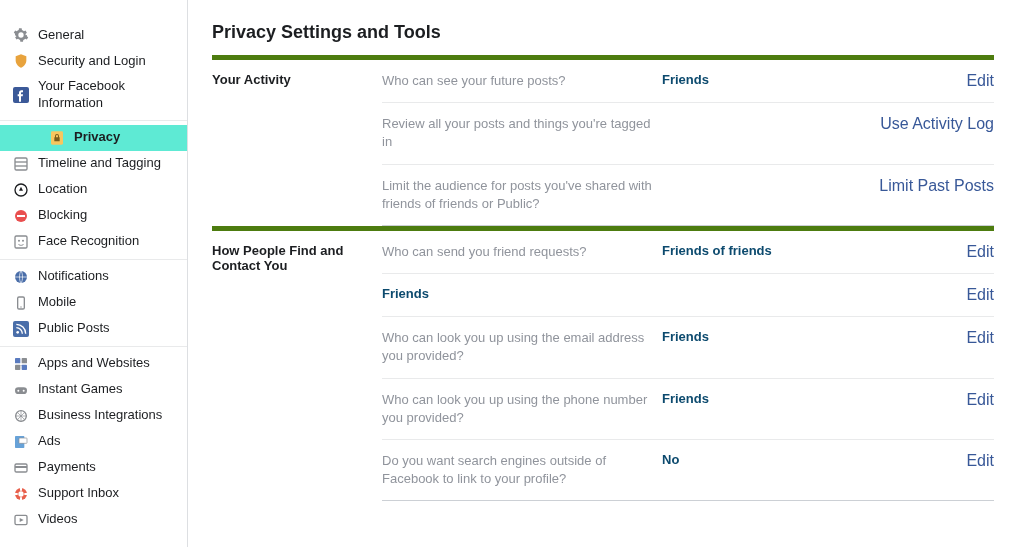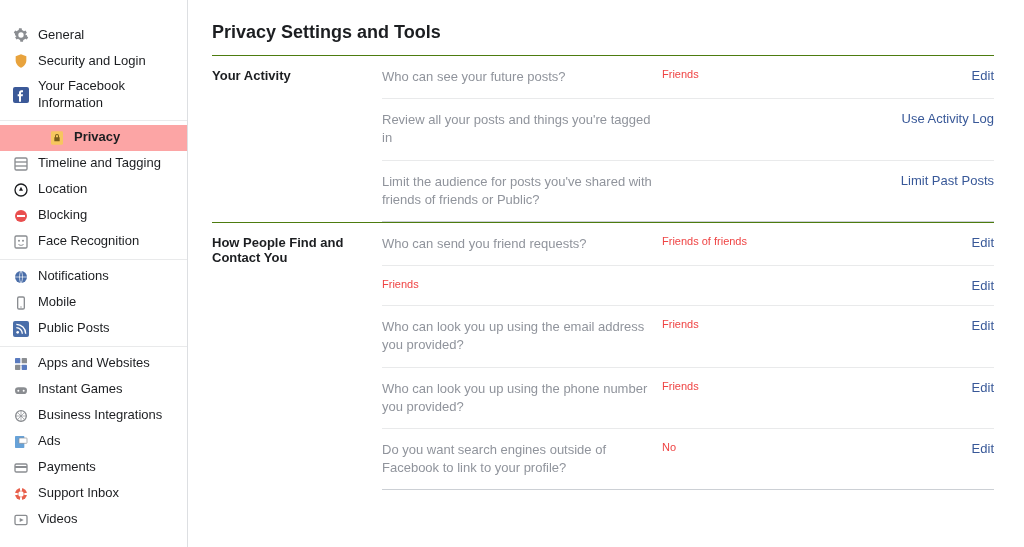--- a/index.html
+++ b/index.html
@@ -26,21 +26,21 @@
   .side-group:last-child { border-bottom: none; }
   .side-item {
     display: flex;
     align-items: center;
     padding: 4px 8px 4px 12px;
     cursor: pointer;
     color: #1c1e21;
     line-height: 1.3;
   }
   .side-item.active {
-    background: #fca5a5;
+    background: #5eead4;
     font-weight: bold;
     padding-left: 48px;
   }
   .side-icon {
     width: 18px;
     height: 18px;
     margin-right: 8px;
     flex-shrink: 0;
     display: flex;
     align-items: center;
@@ -54,21 +54,21 @@
     overflow: auto;
   }
   .page-title {
     font-size: 18px;
     font-weight: bold;
     color: #1c1e21;
     margin-bottom: 12px;
   }
   .section {
     display: flex;
-    border-top: 1px solid #4d7c0f;
+    border-top: 5px solid #4d7c0f;
     padding-top: 0;
   }
   .section + .section { }
   .section-title {
     width: 170px;
     flex-shrink: 0;
     font-weight: bold;
     font-size: 13px;
     padding: 12px 12px 12px 0;
     color: #1c1e21;
@@ -87,28 +87,28 @@
   .row:last-child { border-bottom: none; }
   .row-desc {
     flex: 0 0 280px;
     color: #90949c;
     font-size: 13px;
     line-height: 1.4;
     padding-right: 4px;
   }
   .row-value {
     flex: 1;
-    color: #ef4444;
-    font-weight: normal;
-    font-size: 11px;
+    color: #0c4a6e;
+    font-weight: bold;
+    font-size: 13px;
   }
   .row-action {
     flex: 0 0 auto;
     color: #385898;
-    font-size: 13px;
+    font-size: 16px;
     cursor: pointer;
     white-space: nowrap;
   }
 </style>
 </head>
 <body>
 
 <nav class="sidebar" id="sidebar">
     <div class="side-group">
       <div class="side-item">

